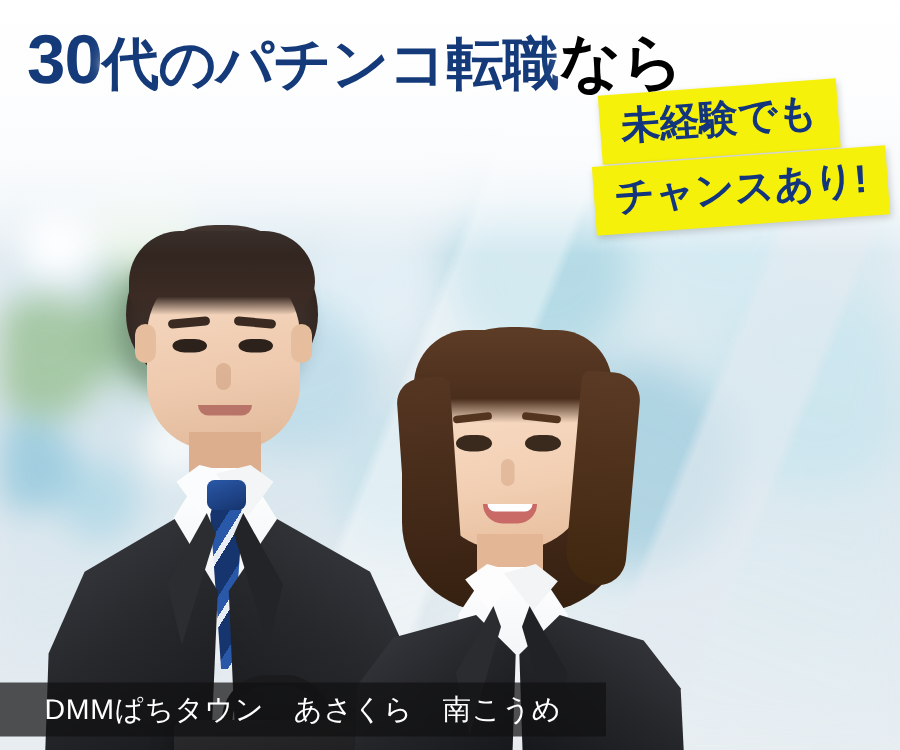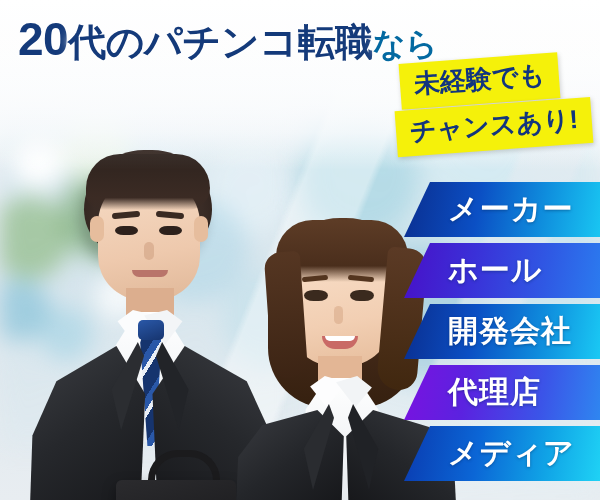--- a/index.html
+++ b/index.html
@@ -216,21 +216,21 @@
 
   
   #headline{
     position:absolute;left:18px;top:16px;
     font-weight:bold;color:#143a7a;white-space:nowrap;
     letter-spacing:-.5px;
     text-shadow:0 0 6px rgba(255,255,255,.95),0 0 14px rgba(255,255,255,.9),0 2px 3px rgba(255,255,255,.9);
   }
   #headline .num{font-size:46px;line-height:1;}
   #headline .jp{font-size:38px;line-height:1;}
-  #headline .tail{font-size:32px;line-height:1;color:#0369a1;}
+  #headline .tail{font-size:41px;line-height:1;color:#000000;}
 
   
   #logo{
     position:absolute;left:26px;top:78px;white-space:nowrap;
     font-style:italic;font-weight:bold;font-size:56px;line-height:1;
     color:#17408c;letter-spacing:2px;
     text-shadow:0 0 8px rgba(255,255,255,.98),0 0 18px rgba(255,255,255,.95),2px 3px 4px rgba(255,255,255,.9);
   }
   #logo .up{position:relative;display:inline-block;margin-left:12px;}
   #logo .u{color:#19a6e8;position:relative;display:inline-block;}
@@ -337,39 +337,25 @@
     <div class="jacket-l"></div>
     <div class="jacket-r"></div>
     <div class="lapel-l"></div>
     <div class="lapel-r"></div>
 
   </div>
 
   <div class="photo-soft"></div>
 
   <div id="headline">
-    <span class="num">20</span><span class="jp">代のパチンコ転職</span><span class="tail">なら</span>
+    <span class="num">30</span><span class="jp">代のパチンコ転職</span><span class="tail">なら</span>
   </div>
 
 
   <div class="badge" id="badge1">未経験でも</div>
   <div class="badge" id="badge2">チャンスあり!</div>
 
-  <div id="cats">
-    <div class="cat c1">
-        <span>メーカー</span>
-      </div>
-    <div class="cat c2">
-        <span>ホール</span>
-      </div>
-    <div class="cat c3">
-        <span>開発会社</span>
-      </div>
-    <div class="cat c4">
-        <span>代理店</span>
-      </div>
-    <div class="cat c5">
-        <span>メディア</span>
-      </div>
+
+  <div id="caption">
+    <span>DMMぱちタウン　あさくら　南こうめ</span>
   </div>
 
-
 </div>
 
 </body></html>

